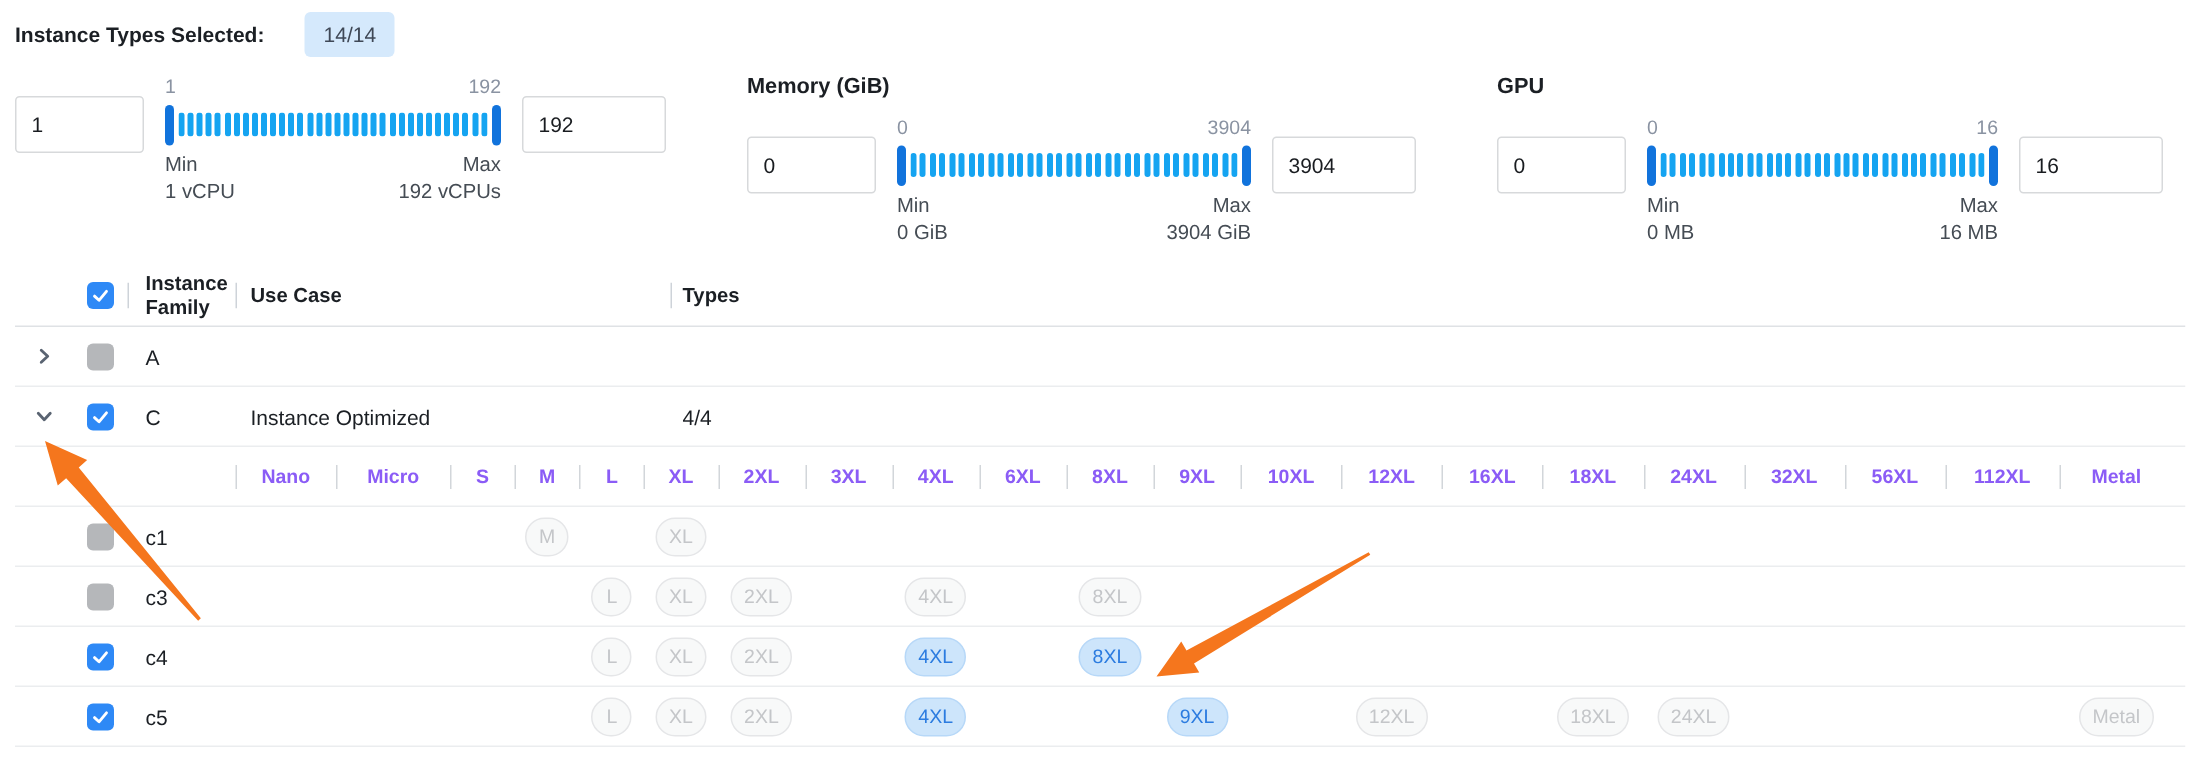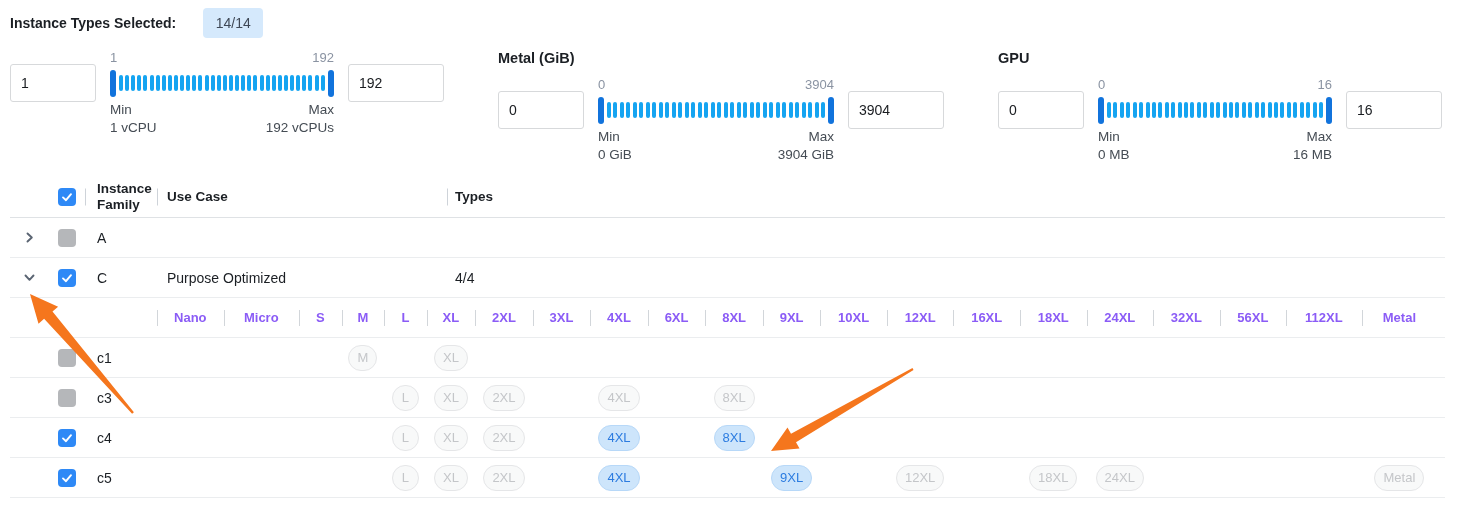--- a/index.html
+++ b/index.html
@@ -36,21 +36,21 @@
   .slider{flex:1;margin:0 14px;}
   .slider-toplabels{display:flex;justify-content:space-between;font-size:13px;color:var(--faint);height:18px;}
   .slider-track{display:flex;align-items:center;height:30px;}
   .handle{width:6px;height:27px;border-radius:3px;background:var(--handle);flex:0 0 auto;}
   .ticks{flex:1;display:flex;justify-content:space-between;align-items:center;margin:0 3px;overflow:hidden;}
   .tick{width:4px;height:16px;border-radius:2px;background:var(--tick);flex:0 0 auto;}
   .slider-captions{display:flex;justify-content:space-between;margin-top:3px;font-size:13.5px;color:var(--muted);line-height:18px;}
   .cap-right{text-align:right;}
 
   
-  .itable{margin:12px 12px 0 10px;}
+  .itable{margin:12px 0 0 10px;}
   .row{display:flex;align-items:center;border-bottom:1px solid var(--rowline);height:40px;}
   .row.head{height:42px;border-bottom-color:var(--headline);}
   .cell-exp{width:38px;display:flex;align-items:center;justify-content:center;flex:0 0 auto;}
   .cell-cb{width:37px;display:flex;align-items:center;justify-content:center;flex:0 0 auto;}
   .cell-fam{width:72px;padding-left:12px;flex:0 0 auto;position:relative;}
   .cell-use{width:290px;padding-left:10px;flex:0 0 auto;position:relative;}
   .cell-typ{flex:1;padding-left:8px;position:relative;}
   .row.head .cell-fam,.row.head .cell-use,.row.head .cell-typ{font-weight:700;font-size:13.5px;line-height:16px;}
   .hsep::before{content:"";position:absolute;left:0;top:50%;transform:translateY(-50%);
     width:1px;height:17px;background:var(--sep);}
@@ -140,21 +140,21 @@
             <div>Max</div>
                 <div>192 vCPUs</div>
           </div>
         </div>
       </div>
       <input class="num-input max" value="192" style="">
     </div>
   </div>
 
   <div class="filter-group">
-    <div class="filter-title">Metal (GiB)</div>
+    <div class="filter-title">Memory (GiB)</div>
     <div class="filter-body">
       <input class="num-input min" value="0" style="">
       <div class="slider">
         <div class="slider-toplabels">
           <span>0</span>
           <span>3904</span>
         </div>
         <div class="slider-track">
           <div class="handle"></div>
           <div class="ticks">
@@ -307,21 +307,21 @@
           </svg>
         </div>
         <div class="cell-cb">
           <div class="cb checked">
             <svg width="14" height="14" viewBox="0 0 14 14">
               <polyline points="3,7.4 6,10.2 11,4.2" fill="none" stroke="#ffffff" stroke-width="1.9" stroke-linecap="round" stroke-linejoin="round"></polyline>
             </svg>
           </div>
         </div>
         <div class="cell-fam">C</div>
-        <div class="cell-use">Purpose Optimized</div>
+        <div class="cell-use">Instance Optimized</div>
         <div class="cell-typ">4/4</div>
       </div>
       <div class="row">
         <div class="cell-exp"></div>
         <div class="cell-cb"></div>
         <div class="cell-fam"></div>
         <div class="size-grid">
           <div class="size-cell withsep" style="flex-basis: 62px;">
             <span class="size-label">Nano</span>
           </div>

